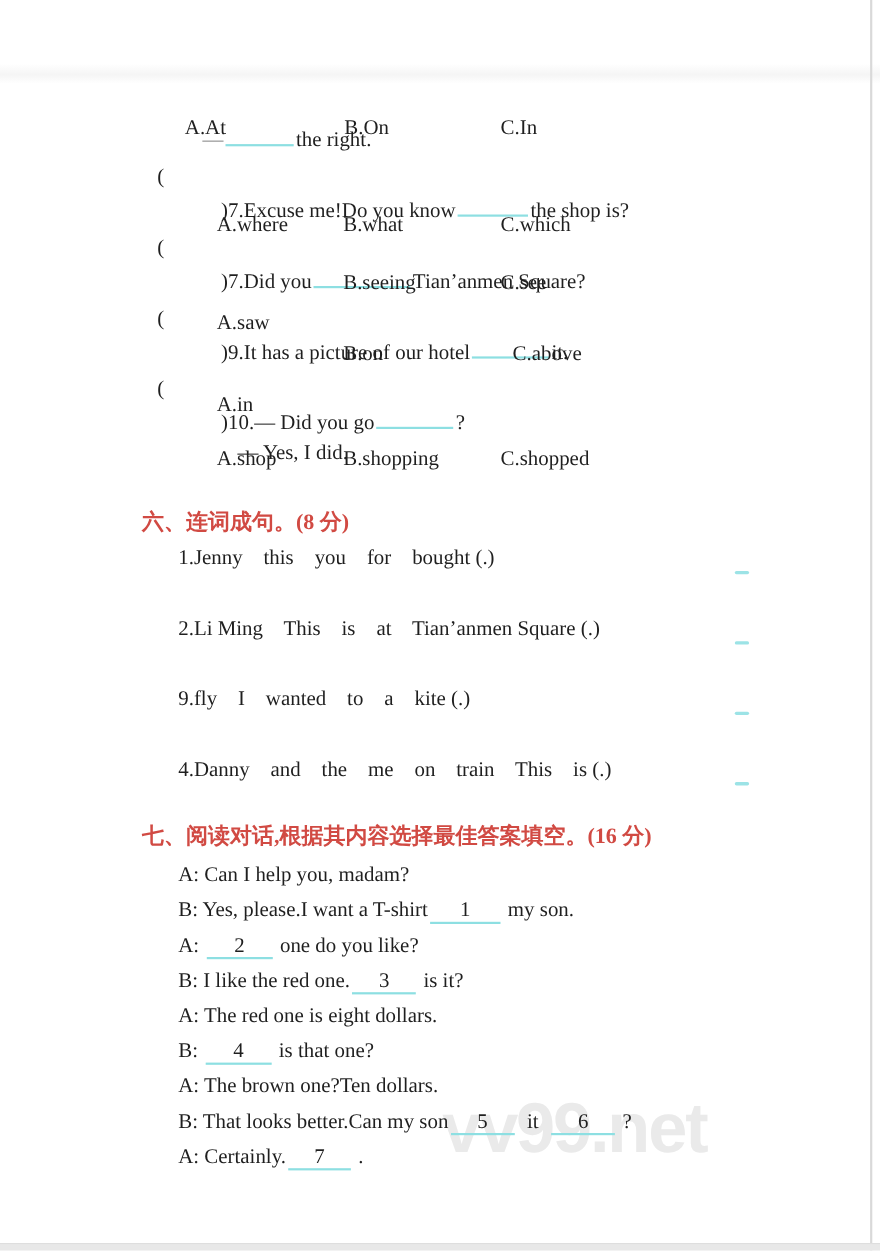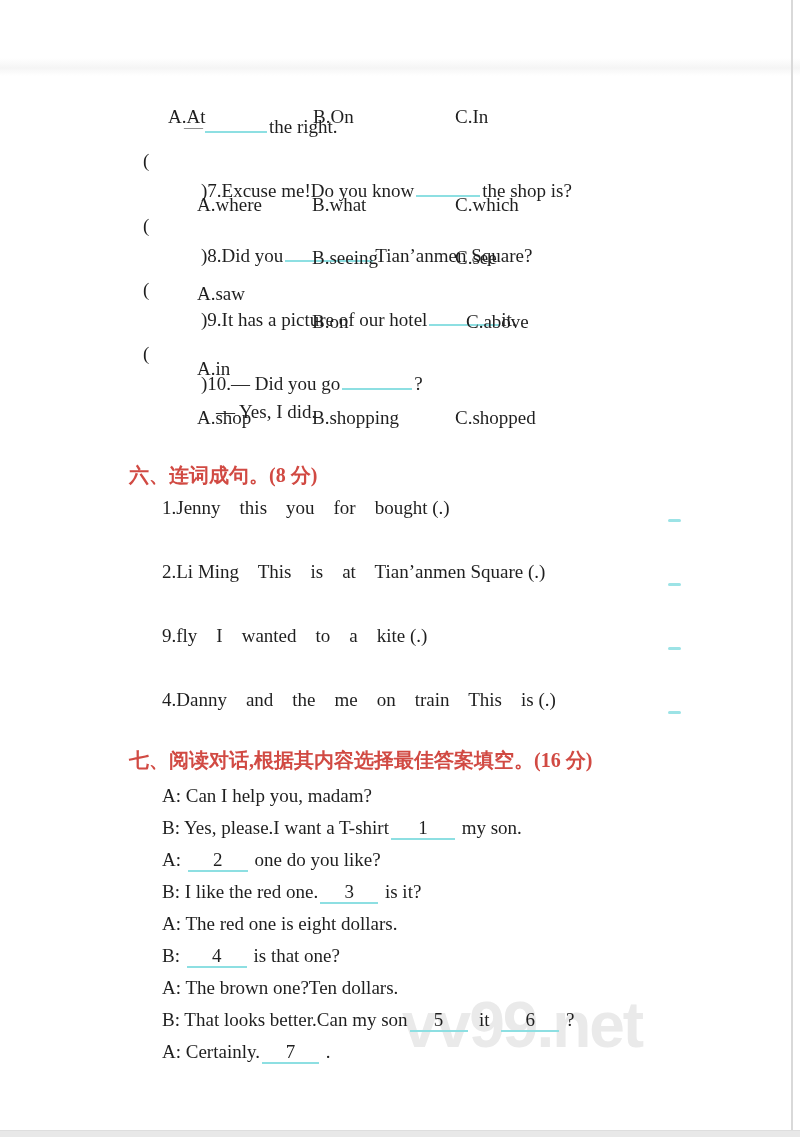--- a/index.html
+++ b/index.html
@@ -44,21 +44,21 @@
   <div class="line" style="top:148px;padding-left:182px;">
     <span class="paren">(</span><span>)7.Excuse me!Do you know</span><span class="blank" style="width:64px;"></span><span>the shop is?</span>
   </div>
   <div class="line" style="top:180px;margin-top:12px;">
     <span class="opt" style="left:197px;">A.where</span>
     <span class="opt" style="left:312px;">B.what</span>
     <span class="opt" style="left:455px;">C.which</span>
   </div>
 
   <div class="line" style="top:213px;padding-left:182px;">
-    <span class="paren">(</span><span>)8.Did you</span><span class="blank" style="width:88px;"></span><span>Tian’anmen Square?</span>
+    <span class="paren">(</span><span>)7.Did you</span><span class="blank" style="width:88px;"></span><span>Tian’anmen Square?</span>
   </div>
   <div class="line" style="top:245px;">
     <span class="opt" style="left:197px;margin-top:36px;">A.saw</span>
     <span class="opt" style="left:312px;">B.seeing</span>
     <span class="opt" style="left:455px;">C.see</span>
   </div>
 
   <div class="line" style="top:277px;padding-left:182px;">
     <span class="paren">(</span><span>)9.It has a picture of our hotel</span><span class="blank" style="width:70px;"></span><span>it.</span>
   </div>

